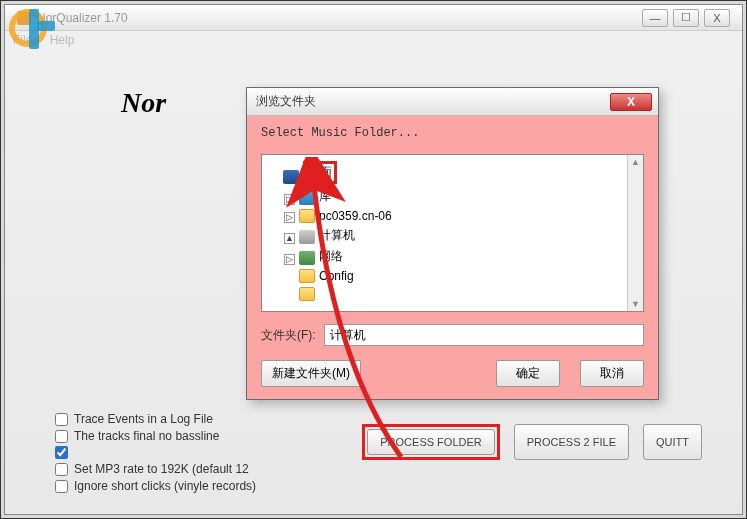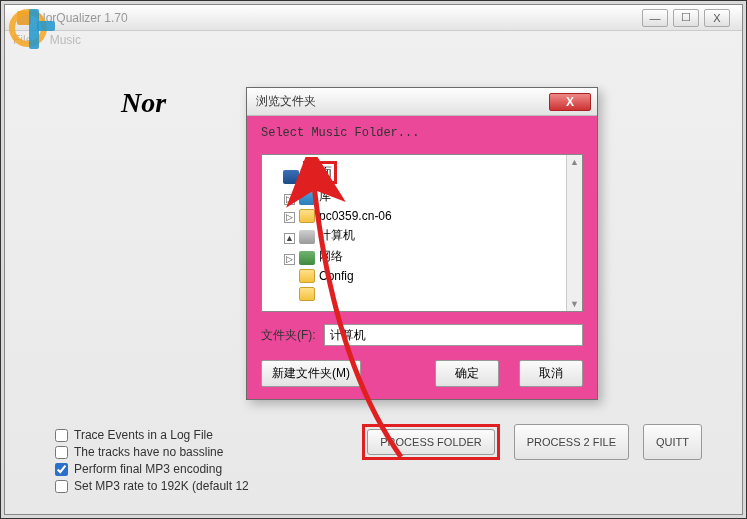--- a/index.html
+++ b/index.html
@@ -145,22 +145,22 @@
     .highlight-box {
       border: 3px solid #e02020;
       padding: 2px;
     }
     
     
     .dialog {
       position: absolute;
       left: 245px;
       top: 86px;
-      width: 352px;
-      background: #ec4899;
+      width: 413px;
+      background: #fca5a5;
       border: 1px solid #6b6b6b;
       box-shadow: 4px 4px 10px rgba(0,0,0,.25);
       z-index: 100;
     }
     .dlg-titlebar {
       height: 28px;
       background: linear-gradient(to bottom,#fefefe,#e2e2e2);
       border-bottom: 1px solid #bbb;
       display: flex;
       align-items: center;
@@ -258,42 +258,45 @@
     <span class="app-icon"></span>
     <span class="title">NorQualizer 1.70</span>
     <div class="win-controls">
       <div class="win-btn">—</div>
       <div class="win-btn">☐</div>
       <div class="win-btn">X</div>
     </div>
   </div>
   <div class="menubar">
     <span>File</span>
-    <span>Music</span>
+    <span>Help</span>
   </div>
 
   <div class="app-body">
     <div class="app-heading">Nor</div>
 
     <div class="checkbox-list">
       <label class="cb-row">
         <input type="checkbox" style="">
         <span>Trace Events in a Log File</span>
       </label>
       <label class="cb-row">
         <input type="checkbox" style="">
-        <span>The tracks have no bassline</span>
+        <span>The tracks final no bassline</span>
       </label>
       <label class="cb-row">
         <input type="checkbox" checked="" style="">
-        <span>Perform final MP3 encoding</span>
       </label>
       <label class="cb-row">
         <input type="checkbox" style="">
         <span>Set MP3 rate to 192K (default 12</span>
+      </label>
+      <label class="cb-row">
+        <input type="checkbox" style="">
+        <span>Ignore short clicks (vinyle records)</span>
       </label>
     </div>
 
     <div class="action-buttons">
       <span class="highlight-box">
         <button class="act-btn">PROCESS FOLDER</button>
       </span>
       <button class="act-btn">PROCESS 2 FILE</button>
       <button class="act-btn">QUITT</button>
     </div>

